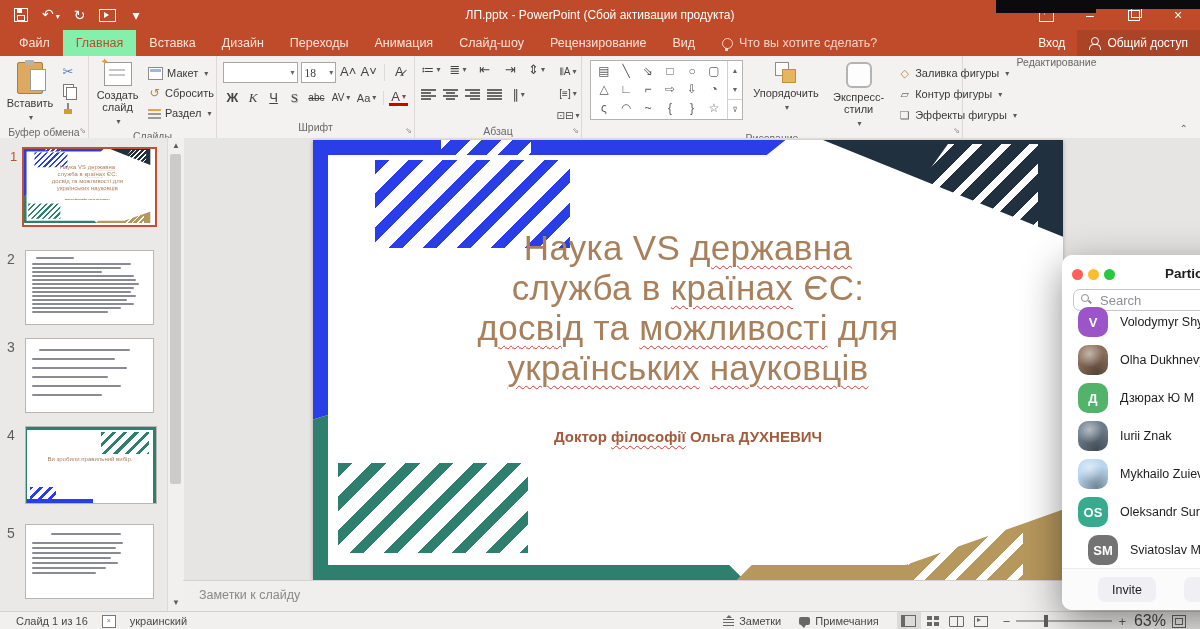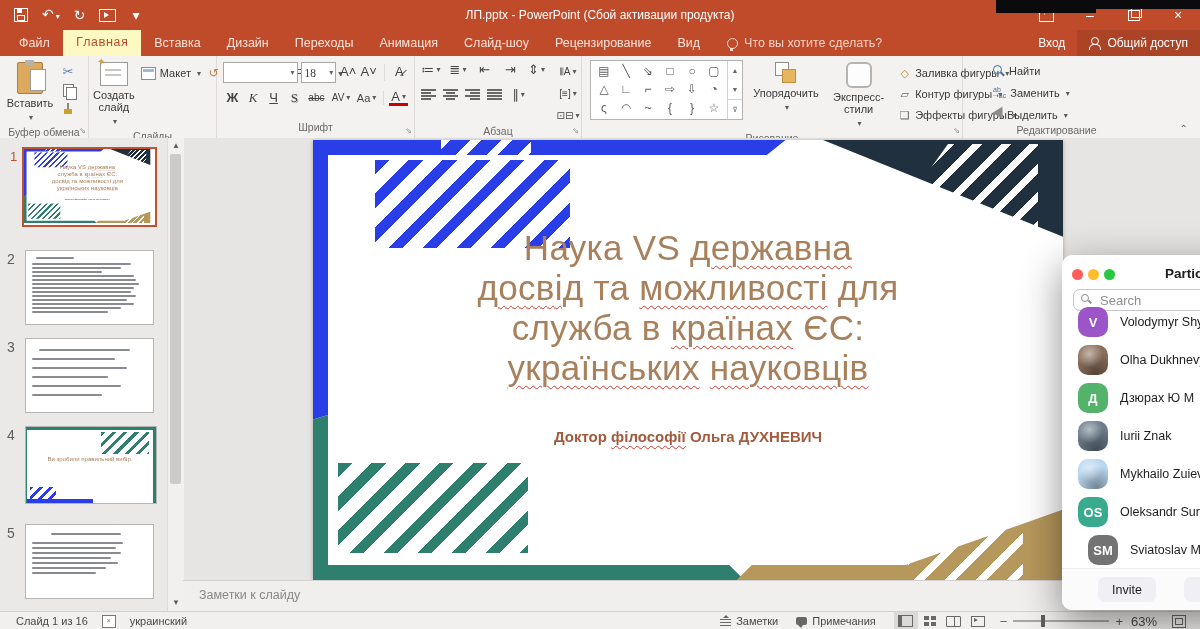--- a/index.html
+++ b/index.html
@@ -22,21 +22,21 @@
   .i-ribopt{width:13px;height:11px;border:1px solid #fff;position:relative;}
   .i-ribopt::after{content:"↑";position:absolute;left:3px;top:-2px;font-size:8px;}
   .i-restore{width:10px;height:9px;border:1px solid #fff;position:relative;}
   .i-restore::before{content:"";position:absolute;left:2px;top:-3px;width:9px;height:8px;border:1px solid #fff;}
   .black-strip{position:absolute;left:996px;top:0;width:204px;height:9px;background:#0b0b0d;z-index:60;}
   .black-strip2{position:absolute;left:996px;top:0;width:100px;height:13px;background:#0b0b0d;z-index:60;}
 
   
   .tabrow{position:absolute;left:0;top:30px;width:1200px;height:26px;background:var(--orange);display:flex;align-items:flex-end;}
   .tab{padding:0 13px;height:26px;line-height:26px;font-size:12.5px;color:#fde4da;cursor:default;white-space:nowrap;}
-  .tab.active{background:#fef9c3;color:var(--orange);font-family:Liberation Mono, monospace;}
+  .tab.active{background:#86efac;color:var(--orange);}
   .tellme{display:flex;align-items:center;gap:6px;color:rgba(255,235,226,.85);font-size:12.5px;height:26px;margin-left:14px;text-align:center;}
   .i-bulb{width:9px;height:9px;border:1.5px solid rgba(255,235,226,.85);border-radius:50%;position:relative;}
   .i-bulb::after{content:"";position:absolute;left:2px;top:9px;width:3px;height:3px;background:rgba(255,235,226,.85);}
   .tab-right{position:absolute;right:0;top:30px;height:26px;display:flex;align-items:center;color:#fff;font-size:12px;z-index:2;}
   .signin{padding:0 12px;height:26px;line-height:26px;}
   .share{display:flex;align-items:center;gap:6px;padding:0 12px;height:26px;background:rgba(0,0,0,.10);}
   .i-person{width:12px;height:12px;position:relative;}
   .i-person::before{content:"";position:absolute;left:2px;top:0;width:6px;height:6px;border:1.2px solid #fff;border-radius:50%;}
   .i-person::after{content:"";position:absolute;left:0;top:7px;width:10px;height:5px;border:1.2px solid #fff;border-bottom:none;border-radius:5px 5px 0 0;}
 
@@ -166,21 +166,21 @@
     linear-gradient(#6a6865,#6a6865) 0 6px/5px 4px no-repeat,
     linear-gradient(#6a6865,#6a6865) 7px 6px/5px 4px no-repeat;}
   .iv-book{width:13px;height:9px;border:1px solid #6a6865;border-radius:1px;position:relative;}
   .iv-book::before{content:"";position:absolute;left:50%;top:0;width:1px;height:100%;background:#6a6865;}
   .iv-show{width:12px;height:9px;border:1px solid #6a6865;position:relative;}
   .iv-show::after{content:"";position:absolute;left:2px;top:1px;border-left:4px solid #6a6865;border-top:2.5px solid transparent;border-bottom:2.5px solid transparent;}
   .zoomctl{display:flex;align-items:center;gap:6px;margin:0 8px 0 10px;}
   .ztrack{width:96px;height:2px;background:#a8a6a4;position:relative;}
   .zhandle{position:absolute;left:28px;top:-5px;width:4px;height:12px;background:#5f5d5b;}
   .zpm{font-size:13px;color:#5f5d5b;}
-  .zval{font-size:13px;margin-right:15px;}
+  .zval{font-size:16px;margin-right:6px;}
   .i-fit{width:12px;height:11px;border:1px solid #6a6865;position:relative;margin-right:14px;}
   .i-fit::before{content:"";position:absolute;left:2px;top:2px;right:2px;bottom:2px;border:1px solid #6a6865;}
 
   
   .ppanel{position:absolute;left:1062px;top:255px;width:300px;height:355px;background:#fff;border-radius:10px 0 0 10px;box-shadow:0 12px 40px rgba(0,0,0,.45);z-index:50;}
   .plight{position:absolute;top:14px;width:11px;height:11px;border-radius:50%;}
   .ptitle{position:absolute;left:103px;top:11px;font-size:13.5px;font-weight:bold;color:#1d1d1f;}
   .psearch{position:absolute;left:11px;top:34px;width:272px;height:22px;border:1px solid #c6c6cb;border-radius:7px;background:#fff;font-size:13px;color:#3a3a3c;padding:0 6px 0 26px;box-sizing:border-box;outline:none;}
   .psearch::placeholder{color:#8e8e93;}
   .i-mag{position:absolute;left:19px;top:39px;width:10px;height:10px;z-index:2;}
@@ -272,21 +272,21 @@
       <span class="launcher">⇘</span>
     </div>
 
     <div class="group" style="width:127px;">
       <div class="gbody">
         <div class="bigbtn" style="width:50px;">
           <span class="i-newslide"></span>
           <span>Создать слайд</span>
           <span class="mini-caret" style="color:#5c5a58;">▾</span>
         </div>
-        <div style="display:flex;flex-direction:row;gap:2px;padding-top:4px;">
+        <div style="display:flex;flex-direction:column;gap:2px;padding-top:4px;">
           <span class="sbtn dd">
               <span class="i-layout"></span>
               <span>Макет</span>
             </span>
           <span class="sbtn">
               <span class="icon16 i-reset16" style="width:13px;height:13px;"></span>
               <span>Сбросить</span>
             </span>
           <span class="sbtn dd">
               <span class="i-section"></span>
@@ -432,34 +432,20 @@
               <span class="icon16 i-effects" style="width:13px;"></span>
               <span>Эффекты фигуры</span>
             </span>
         </div>
       </div>
       <div class="glabel">Рисование</div>
       <span class="launcher">⇘</span>
     </div>
 
     <div class="group" style="width:187px;border-right:none;">
-      <div class="gbody" style="flex-direction:column;gap:4px;padding-left:28px;padding-top:6px;">
-        <span class="sbtn">
-            <span class="i-find"></span>
-            <span>Найти</span>
-          </span>
-        <span class="sbtn dd">
-            <span class="i-replace">ab<br>⇢ac</span>
-            <span>Заменить</span>
-          </span>
-        <span class="sbtn dd">
-            <span class="i-select"></span>
-            <span>Выделить</span>
-          </span>
-      </div>
       <div class="glabel">Редактирование</div>
     </div>
 
     <span class="rib-collapse">⌃</span>
   </div>
 
   <div class="mainarea">
 
     <div class="thumbpane">
       <span class="thumb-num" style="left:10px;top:11px;color:#c2512f;font-size:13px;">1</span>
@@ -549,22 +535,22 @@
         <div class="st st-white-top"></div>
         <div class="navy-corner"></div>
         <div class="st st-navy-white"></div>
         <div class="green-frame"></div>
         <div class="st st-green"></div>
         <div class="tan-frame"></div>
         <div class="st st-tan-white"></div>
       </div>
       <div class="slide-title" id="slide-title">
           <div><span>Наука VS </span><span class="u">державна</span></div>
+          <div><span>служба в </span><span class="u">країнах</span><span> ЄС:</span></div>
           <div><span class="u">досвід</span><span> та </span><span class="u">можливості</span><span> для</span></div>
-          <div><span>служба в </span><span class="u">країнах</span><span> ЄС:</span></div>
           <div><span class="u">українських</span><span> </span><span class="u">науковців</span></div>
         </div>
       <div class="slide-sub" id="slide-subtitle"><span>Доктор </span><span class="u">філософії</span><span> Ольга ДУХНЕВИЧ</span></div>
     </div>
 
     <div class="notesbar">
       <span>Заметки к слайду</span>
     </div>
   </div>
 

